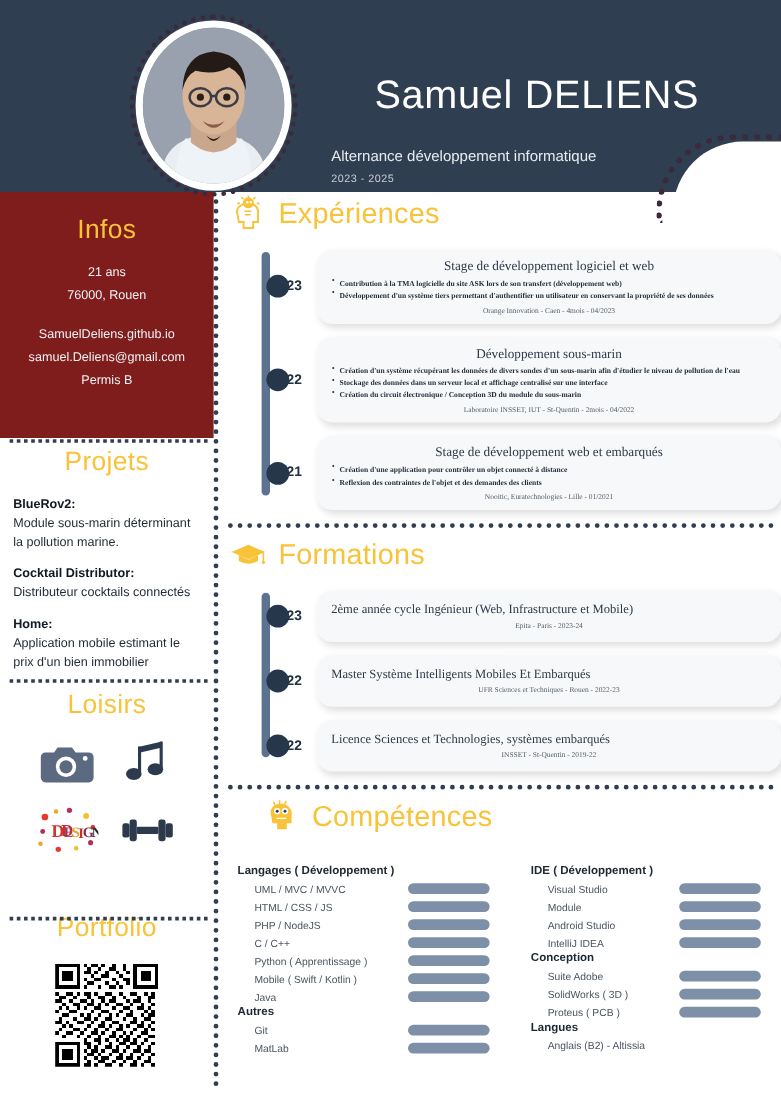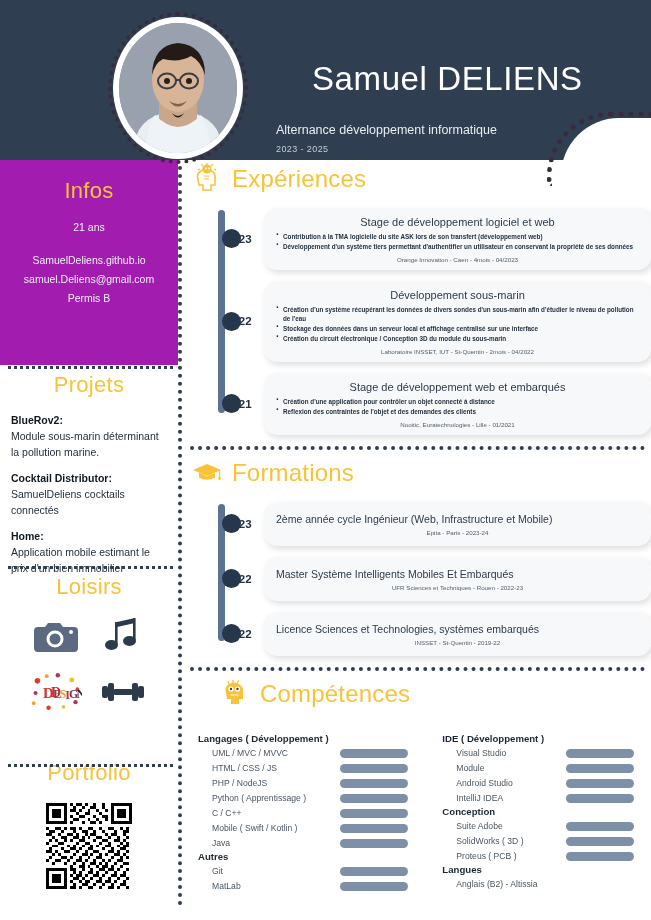--- a/index.html
+++ b/index.html
@@ -95,21 +95,21 @@
     overflow: hidden;
     background: linear-gradient(170deg,#9aa2ae 0%, #8a93a1 55%, #b9c3cd 100%);
   }
   .avatar-photo svg { display:block; width:100%; height:100%; }
 
   
   .infos-panel {
     position: absolute;
     left: 0; top: 160px;
     width: 178px; height: 205px;
-    background: #a21caf;
+    background: #7f1d1d;
     z-index: 4;
   }
   .side-title {
     color: #f9c339;
     font-size: 22px;
     font-weight: 400;
     text-align: center;
     letter-spacing: 0.3px;
   }
   .infos-title { margin-top: 18px; }
@@ -252,20 +252,21 @@
     background: #26374b;
     z-index: 3;
   }
   .card {
     margin-left: 42px;
     flex: 1;
     background: #f7f8f9;
     border-radius: 13px;
     box-shadow: 2px 3px 6px rgba(0,0,0,0.13);
     padding: 8px 12px 7px;
+    font-family: Liberation Serif, serif;
   }
   .card-title {
     text-align: center;
     color: #2b3a4a;
     font-size: 11px;
     font-weight: 400;
     margin-bottom: 4px;
   }
   .card-bullets {
     list-style: none;
@@ -384,41 +385,42 @@
         <path d="M36 92 Q29 100 26 130 L92 130 Q89 100 82 92 Q70 104 59 104 Q48 104 36 92 Z" fill="#eef3f7"></path>
       </svg>
     </div>
     <div class="avatar-dots"></div>
   </div>
 
   <div class="infos-panel">
     <div class="side-title infos-title">Infos</div>
     <div class="infos-list">
       <div>21 ans</div>
+      <div>76000, Rouen</div>
       <div class="gap"></div>
     </div>
     <div class="infos-links">
       <div>SamuelDeliens.github.io</div>
       <div>samuel.Deliens@gmail.com</div>
       <div>Permis B</div>
     </div>
   </div>
 
   <div class="side-divider" style="top:366px;"></div>
 
   <div class="projets-block">
     <div class="side-title">Projets</div>
     <div class="projets-list">
       <div class="proj">
         <span class="proj-name">BlueRov2</span><span class="proj-name">:</span>
         <div class="proj-desc">Module sous-marin déterminant la pollution marine.</div>
       </div>
       <div class="proj">
         <span class="proj-name">Cocktail Distributor</span><span class="proj-name">:</span>
-        <div class="proj-desc">SamuelDeliens cocktails connectés</div>
+        <div class="proj-desc">Distributeur cocktails connectés</div>
       </div>
       <div class="proj">
         <span class="proj-name">Home</span><span class="proj-name">:</span>
         <div class="proj-desc">Application mobile estimant le prix d'un bien immobilier</div>
       </div>
     </div>
   </div>
 
   <div class="side-divider" style="top:566px;"></div>
 
@@ -832,28 +834,28 @@
         </div>
         <div class="skill-row">
           <span class="skill-name">HTML / CSS / JS</span>
           <span class="bar"><span class="bar-fill" style="width: 90%;"></span></span>
         </div>
         <div class="skill-row">
           <span class="skill-name">PHP / NodeJS</span>
           <span class="bar"><span class="bar-fill" style="width: 52%;"></span></span>
         </div>
         <div class="skill-row">
+          <span class="skill-name">C / C++</span>
+          <span class="bar"><span class="bar-fill" style="width: 64%;"></span></span>
+        </div>
+        <div class="skill-row">
           <span class="skill-name">Python ( Apprentissage )</span>
           <span class="bar"><span class="bar-fill" style="width: 82%;"></span></span>
         </div>
         <div class="skill-row">
-          <span class="skill-name">C / C++</span>
-          <span class="bar"><span class="bar-fill" style="width: 64%;"></span></span>
-        </div>
-        <div class="skill-row">
           <span class="skill-name">Mobile ( Swift / Kotlin )</span>
           <span class="bar"><span class="bar-fill" style="width: 52%;"></span></span>
         </div>
         <div class="skill-row">
           <span class="skill-name">Java</span>
           <span class="bar"><span class="bar-fill" style="width: 62%;"></span></span>
         </div>
 
         <div class="skill-group-title">Autres</div>
         <div class="skill-row">

